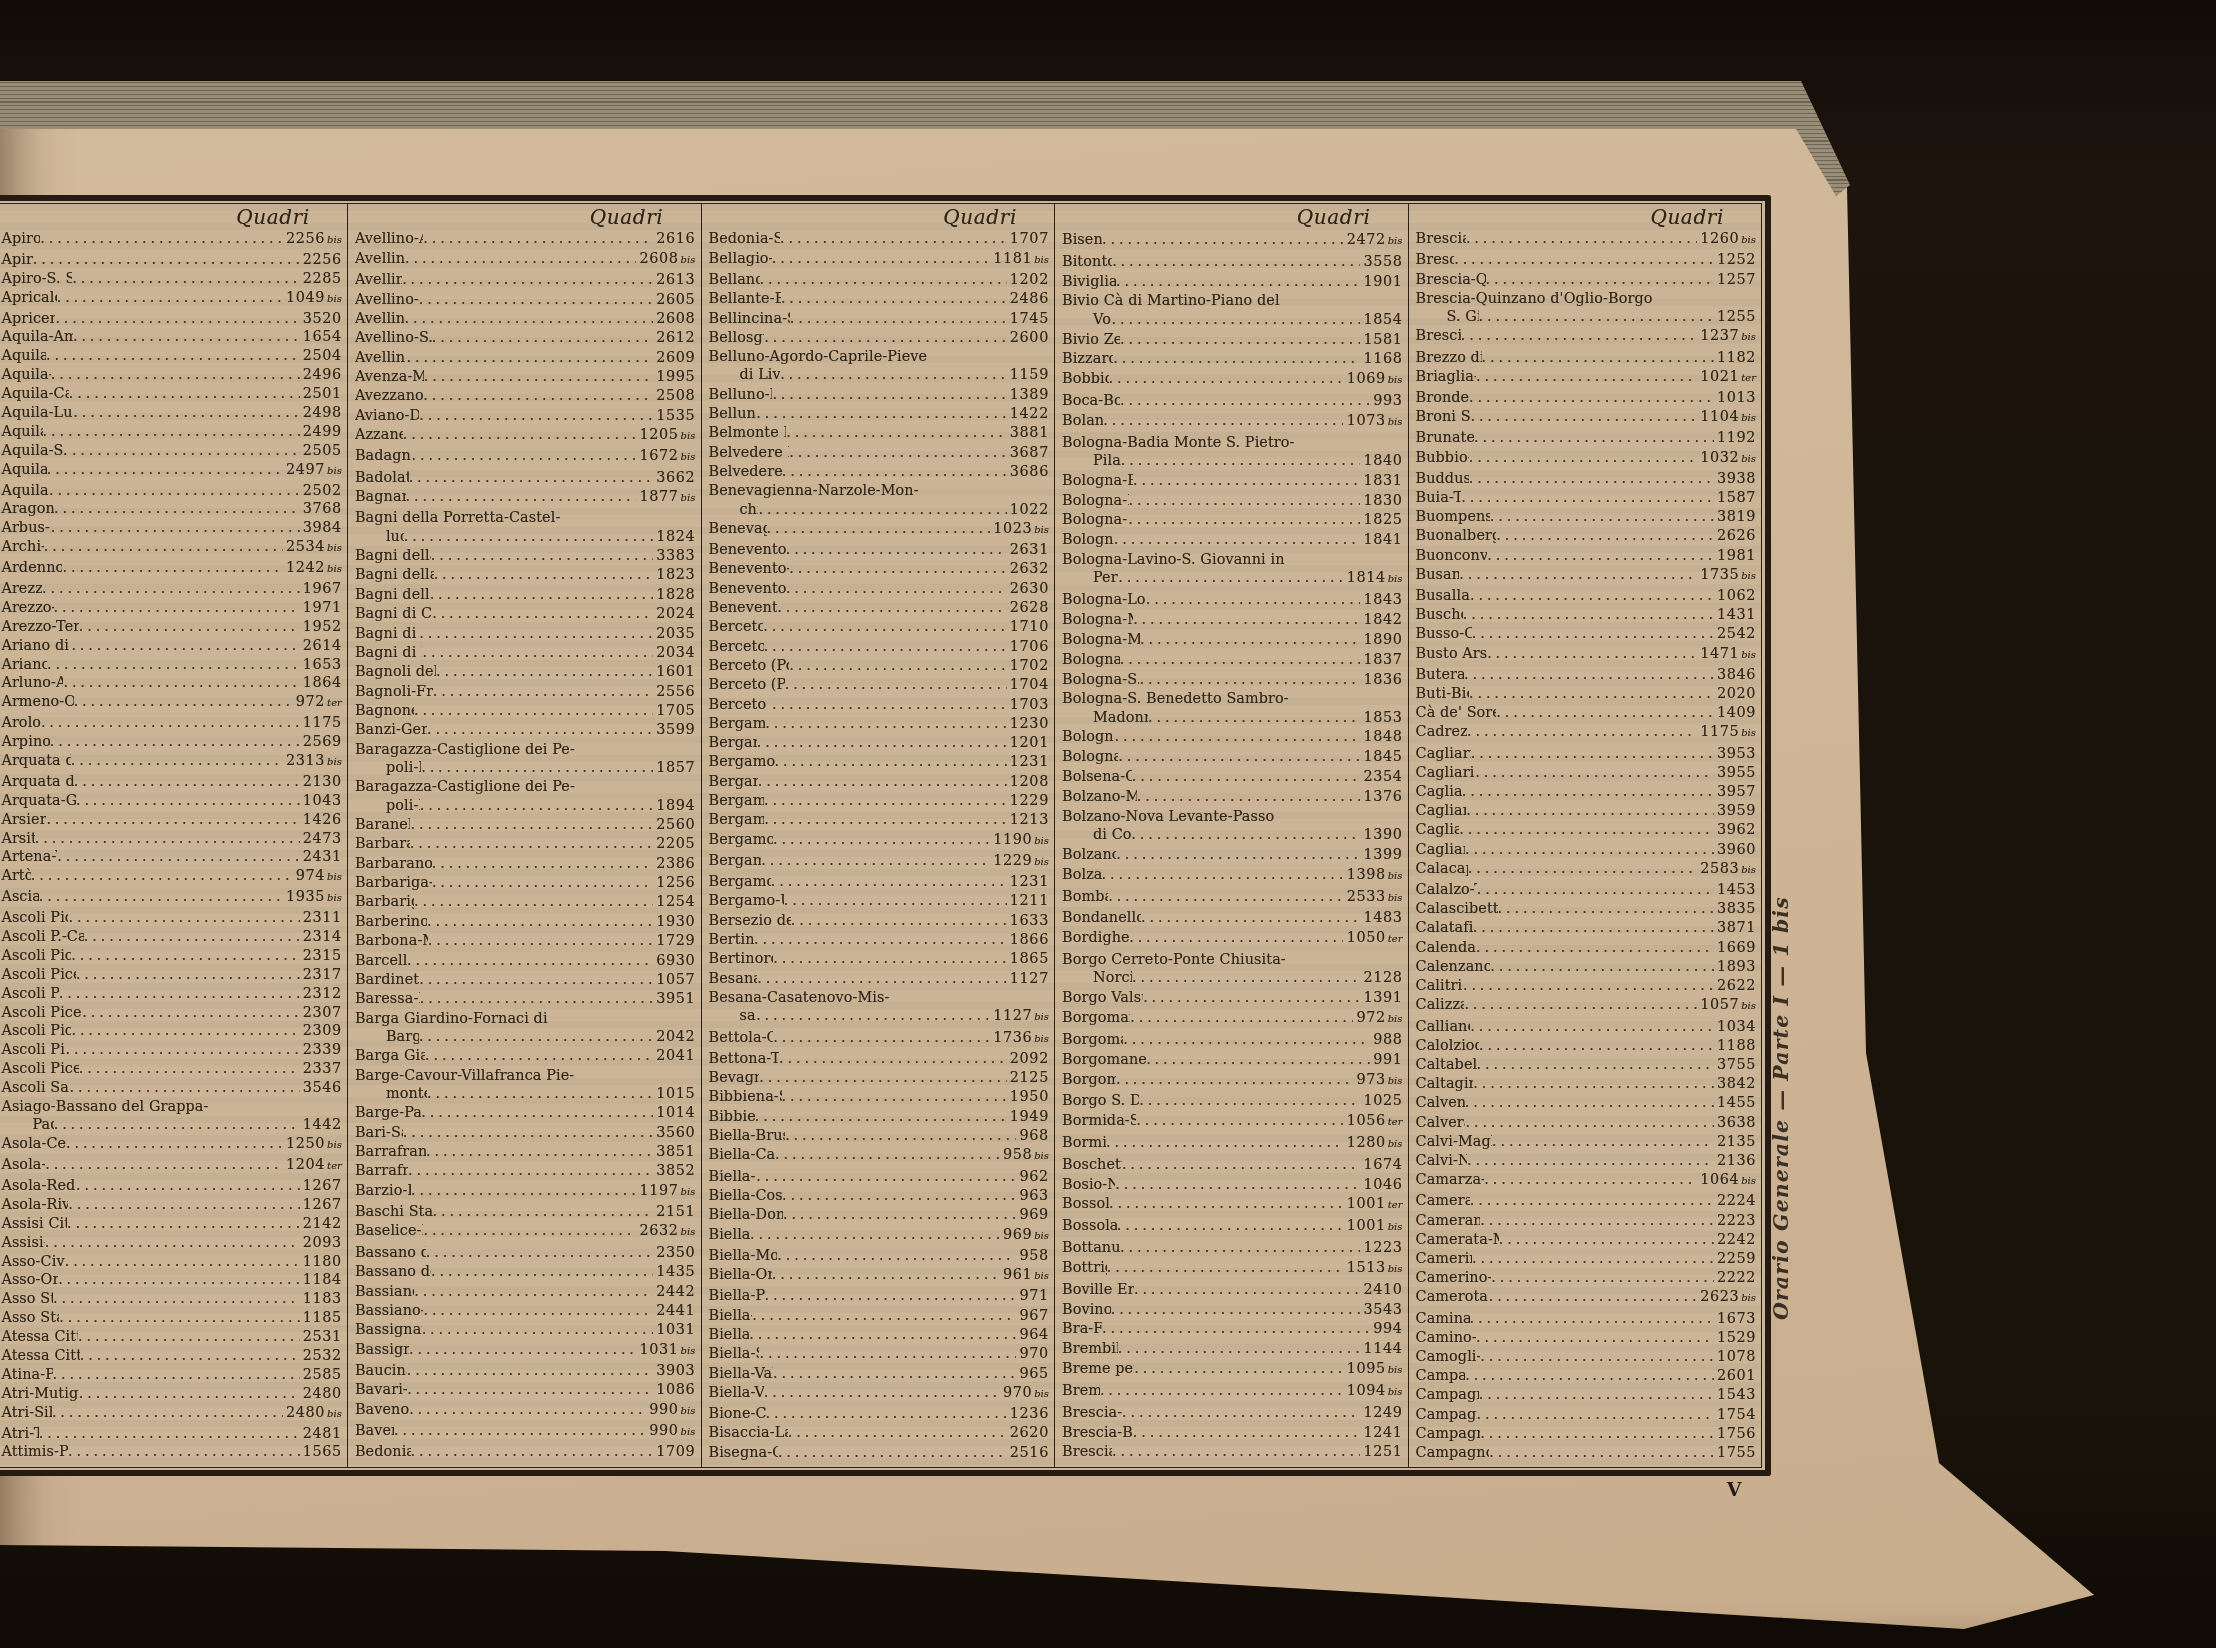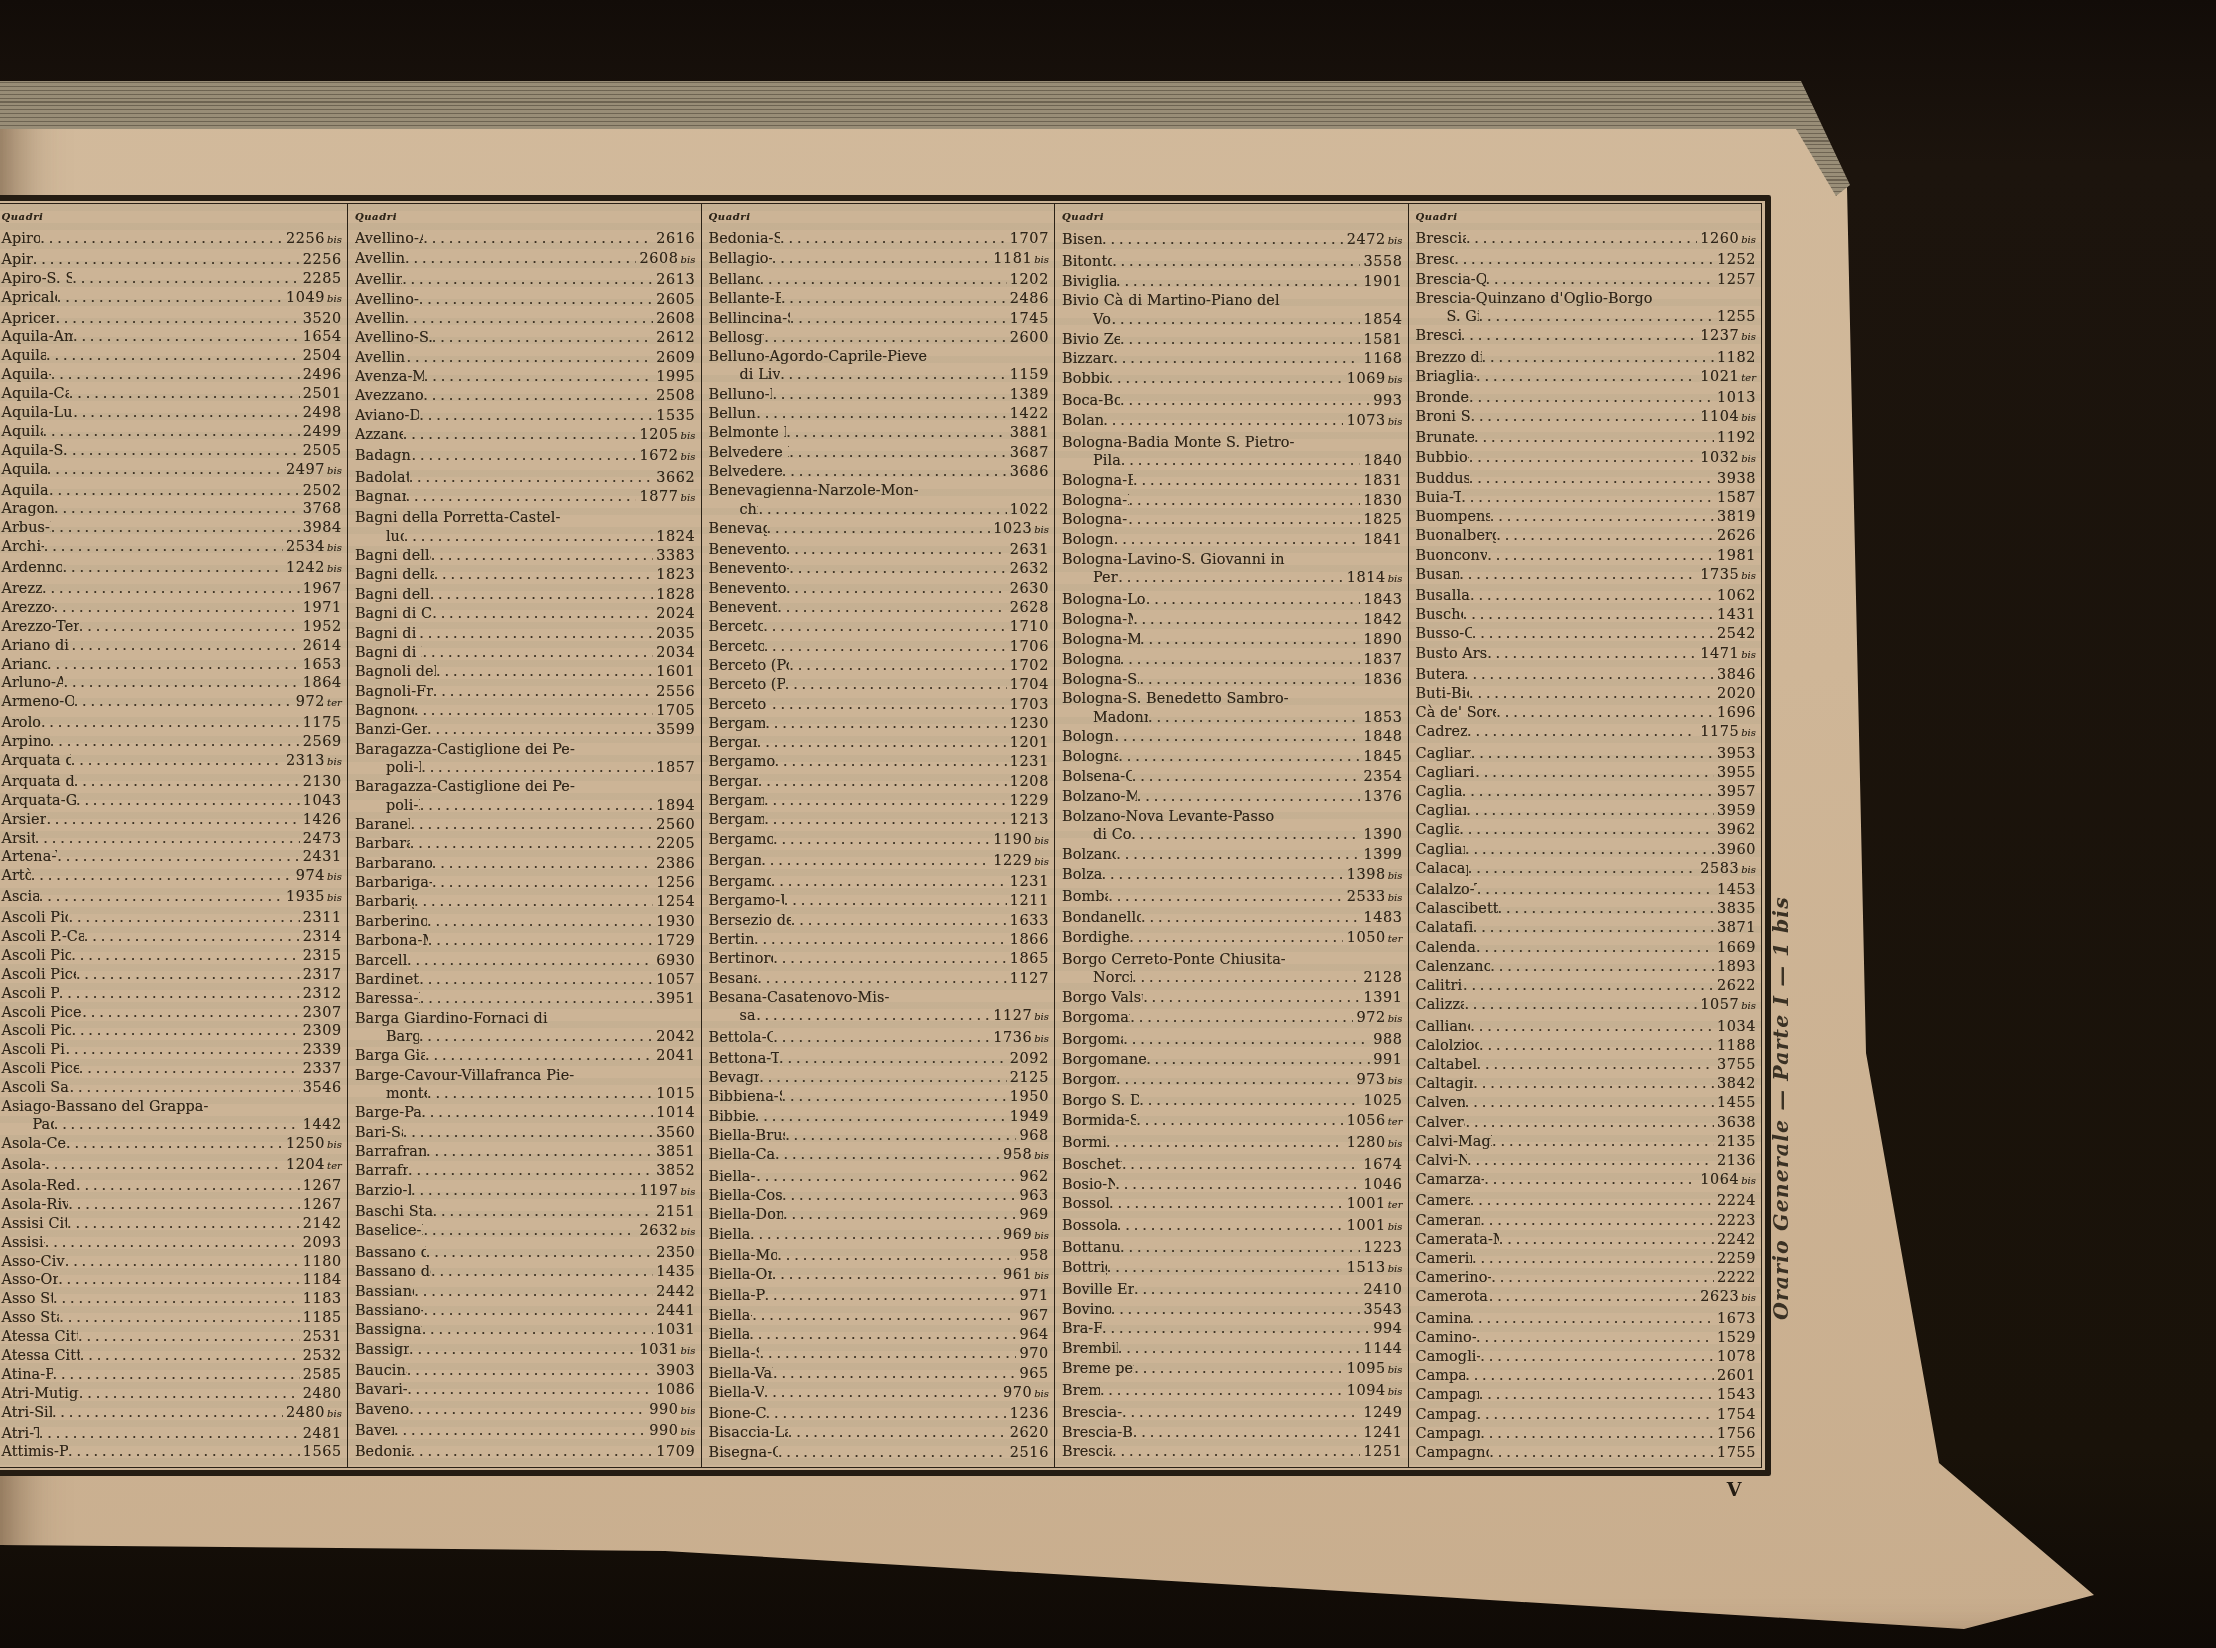--- a/index.html
+++ b/index.html
@@ -41,22 +41,22 @@
   }
   .col{
     flex:1 1 0;min-width:0;box-sizing:border-box;height:100%;
     display:flex;flex-direction:column;justify-content:space-between;
     padding:2.2px 5.5px 5.5px 6.6px;overflow:hidden;
     color:#2e2519;font-size:14.4px;letter-spacing:0.1px;
     text-shadow:0 0 0.6px rgba(46,37,25,.45);
   }
   .col + .col{border-left:1.7px solid #2a2116;}
   .qhead{
-    font-style:italic;font-weight:bold;font-size:10px;line-height:22px;
-    text-align:left;padding-right:32px;letter-spacing:0.6px;
+    font-style:italic;font-weight:normal;font-size:20px;line-height:22px;
+    text-align:right;padding-right:32px;letter-spacing:0.6px;
   }
   .entry{margin:0;}
   .line{display:flex;align-items:baseline;line-height:18.3px;white-space:nowrap;}
   .line .nm{flex:0 1 auto;overflow:hidden;}
   .line.cont .nm{padding-left:31px;}
   .lead{flex:1 1 auto;min-width:3.3px;overflow:hidden;height:16.6px;}
   .lead::after{
     content:"........................................................................";
     letter-spacing:3.9px;font-size:14.4px;color:#3a3022;
   }
@@ -1957,21 +1957,21 @@
             <div class="line">
               <span class="nm">Buti-Bientina-Pisa</span>
               <span class="lead"></span>
               <span class="num">2020</span>
             </div>
           </div>
           <div class="entry">
             <div class="line">
               <span class="nm">Cà de' Soresini-Rivarolo Mant.</span>
               <span class="lead"></span>
-              <span class="num">1696</span>
+              <span class="num">1409</span>
             </div>
           </div>
           <div class="entry">
             <div class="line">
               <span class="nm">Cadrezzate-Varese</span>
               <span class="lead"></span>
               <span class="num">1175<i> bis</i></span>
             </div>
           </div>
           <div class="entry">

